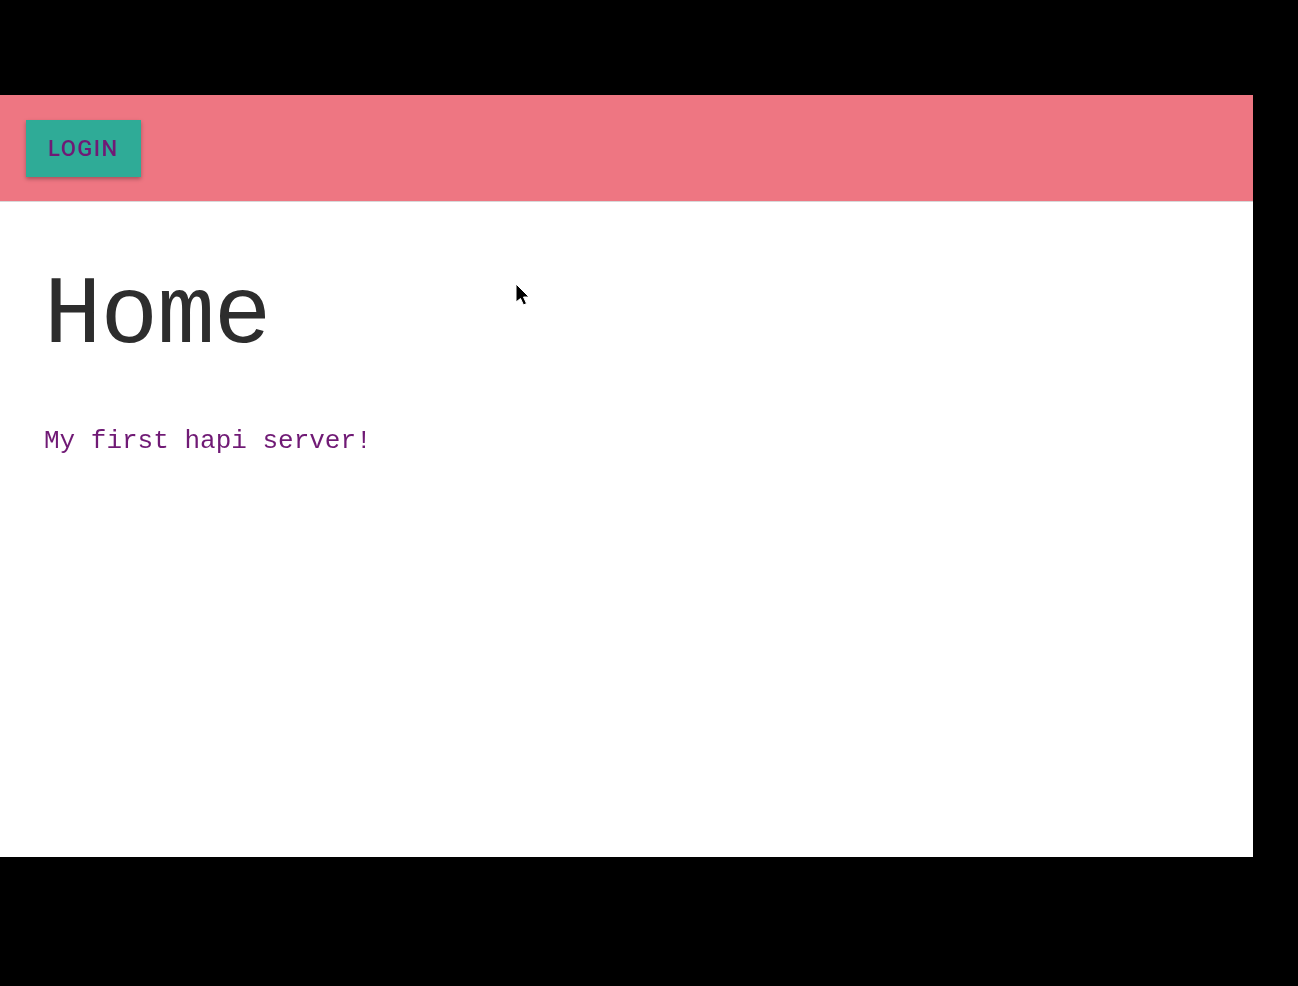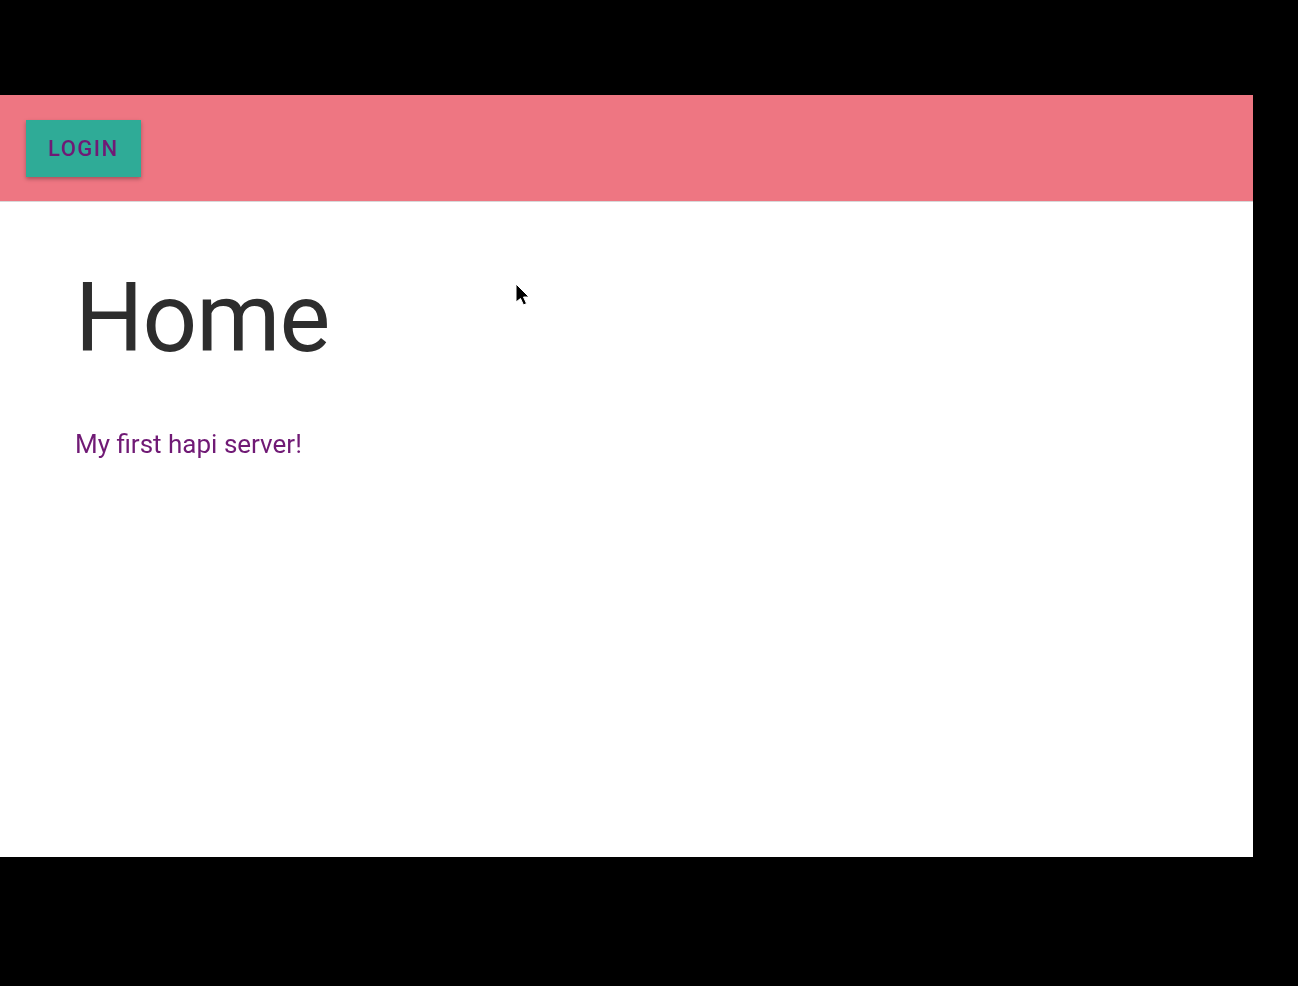--- a/index.html
+++ b/index.html
@@ -39,22 +39,23 @@
       padding: 16px 22px;
       font-size: 22px;
       font-weight: 500;
       letter-spacing: 1.5px;
       cursor: pointer;
       box-shadow: 0 2px 4px rgba(0,0,0,0.3);
       border-radius: 0;
       font-family: inherit;
     }
     .content {
-      padding: 60px 75px;
+      padding: 60px 44px;
       color: #2d2d2d;
+      font-family: Liberation Mono, monospace;
     }
     .page-title {
       font-size: 96px;
       font-weight: 400;
       color: #2d2d2d;
       margin-bottom: 55px;
       letter-spacing: -1px;
     }
     .page-text {
       font-size: 26px;

